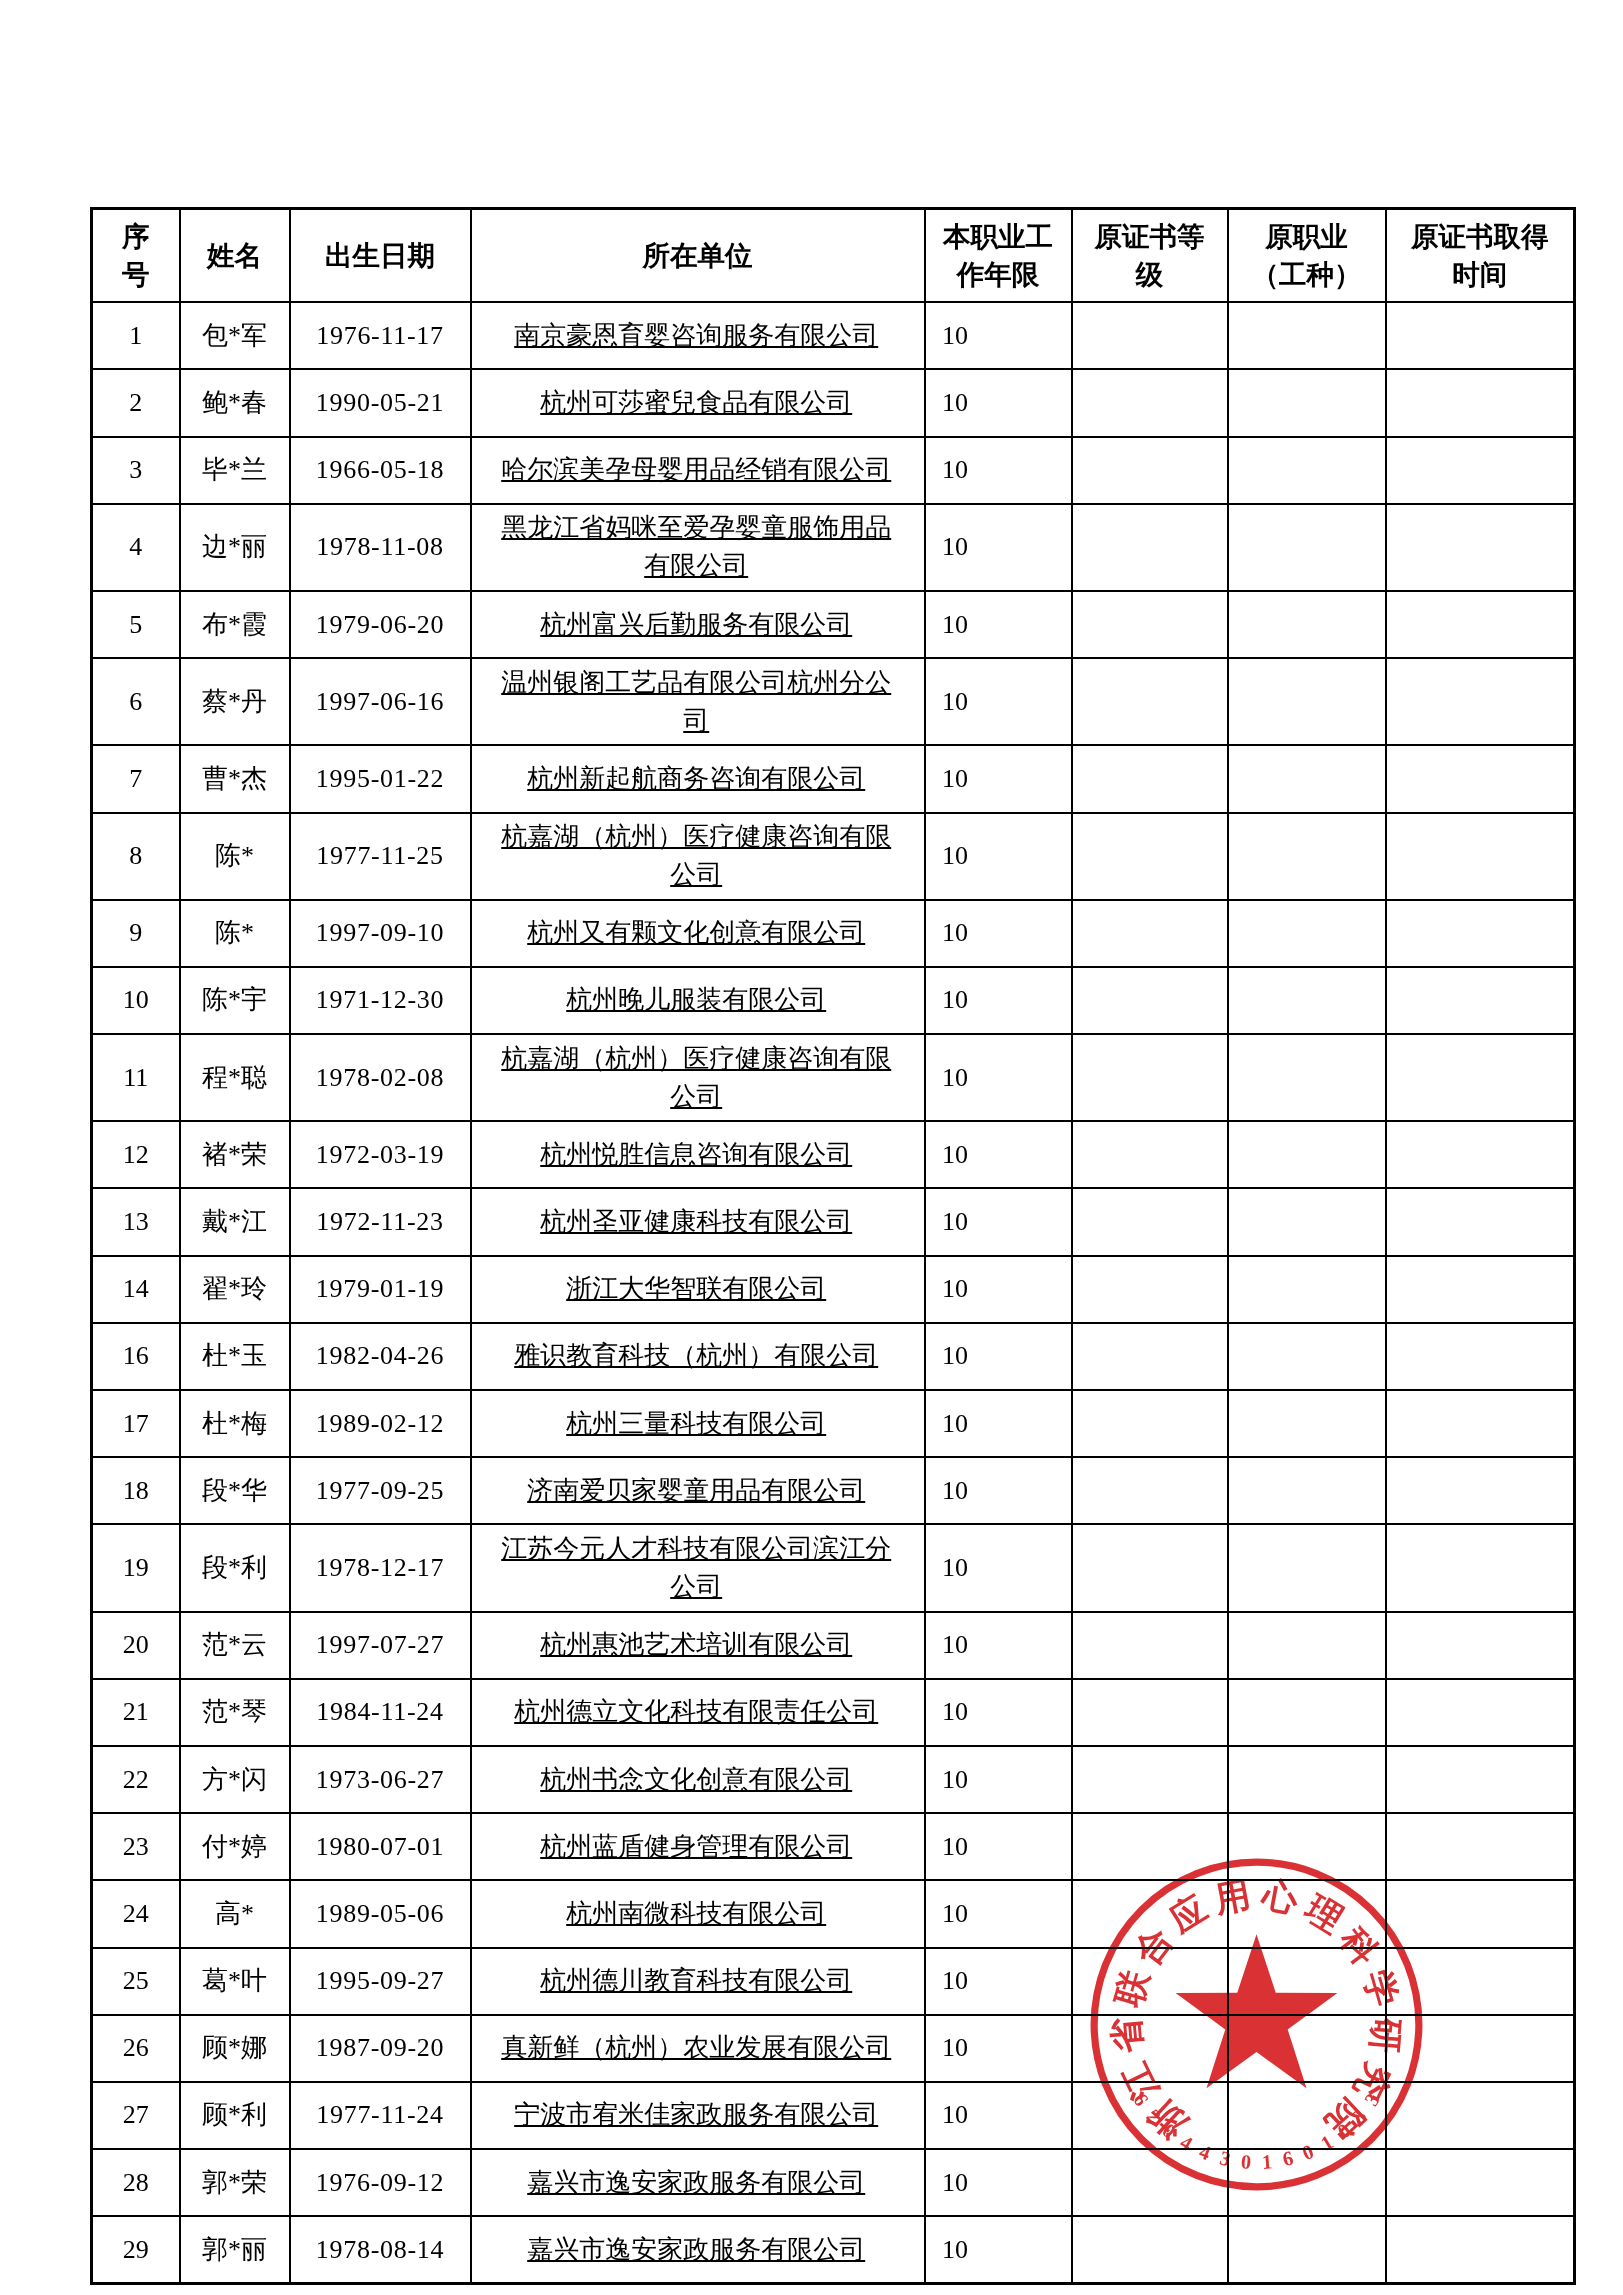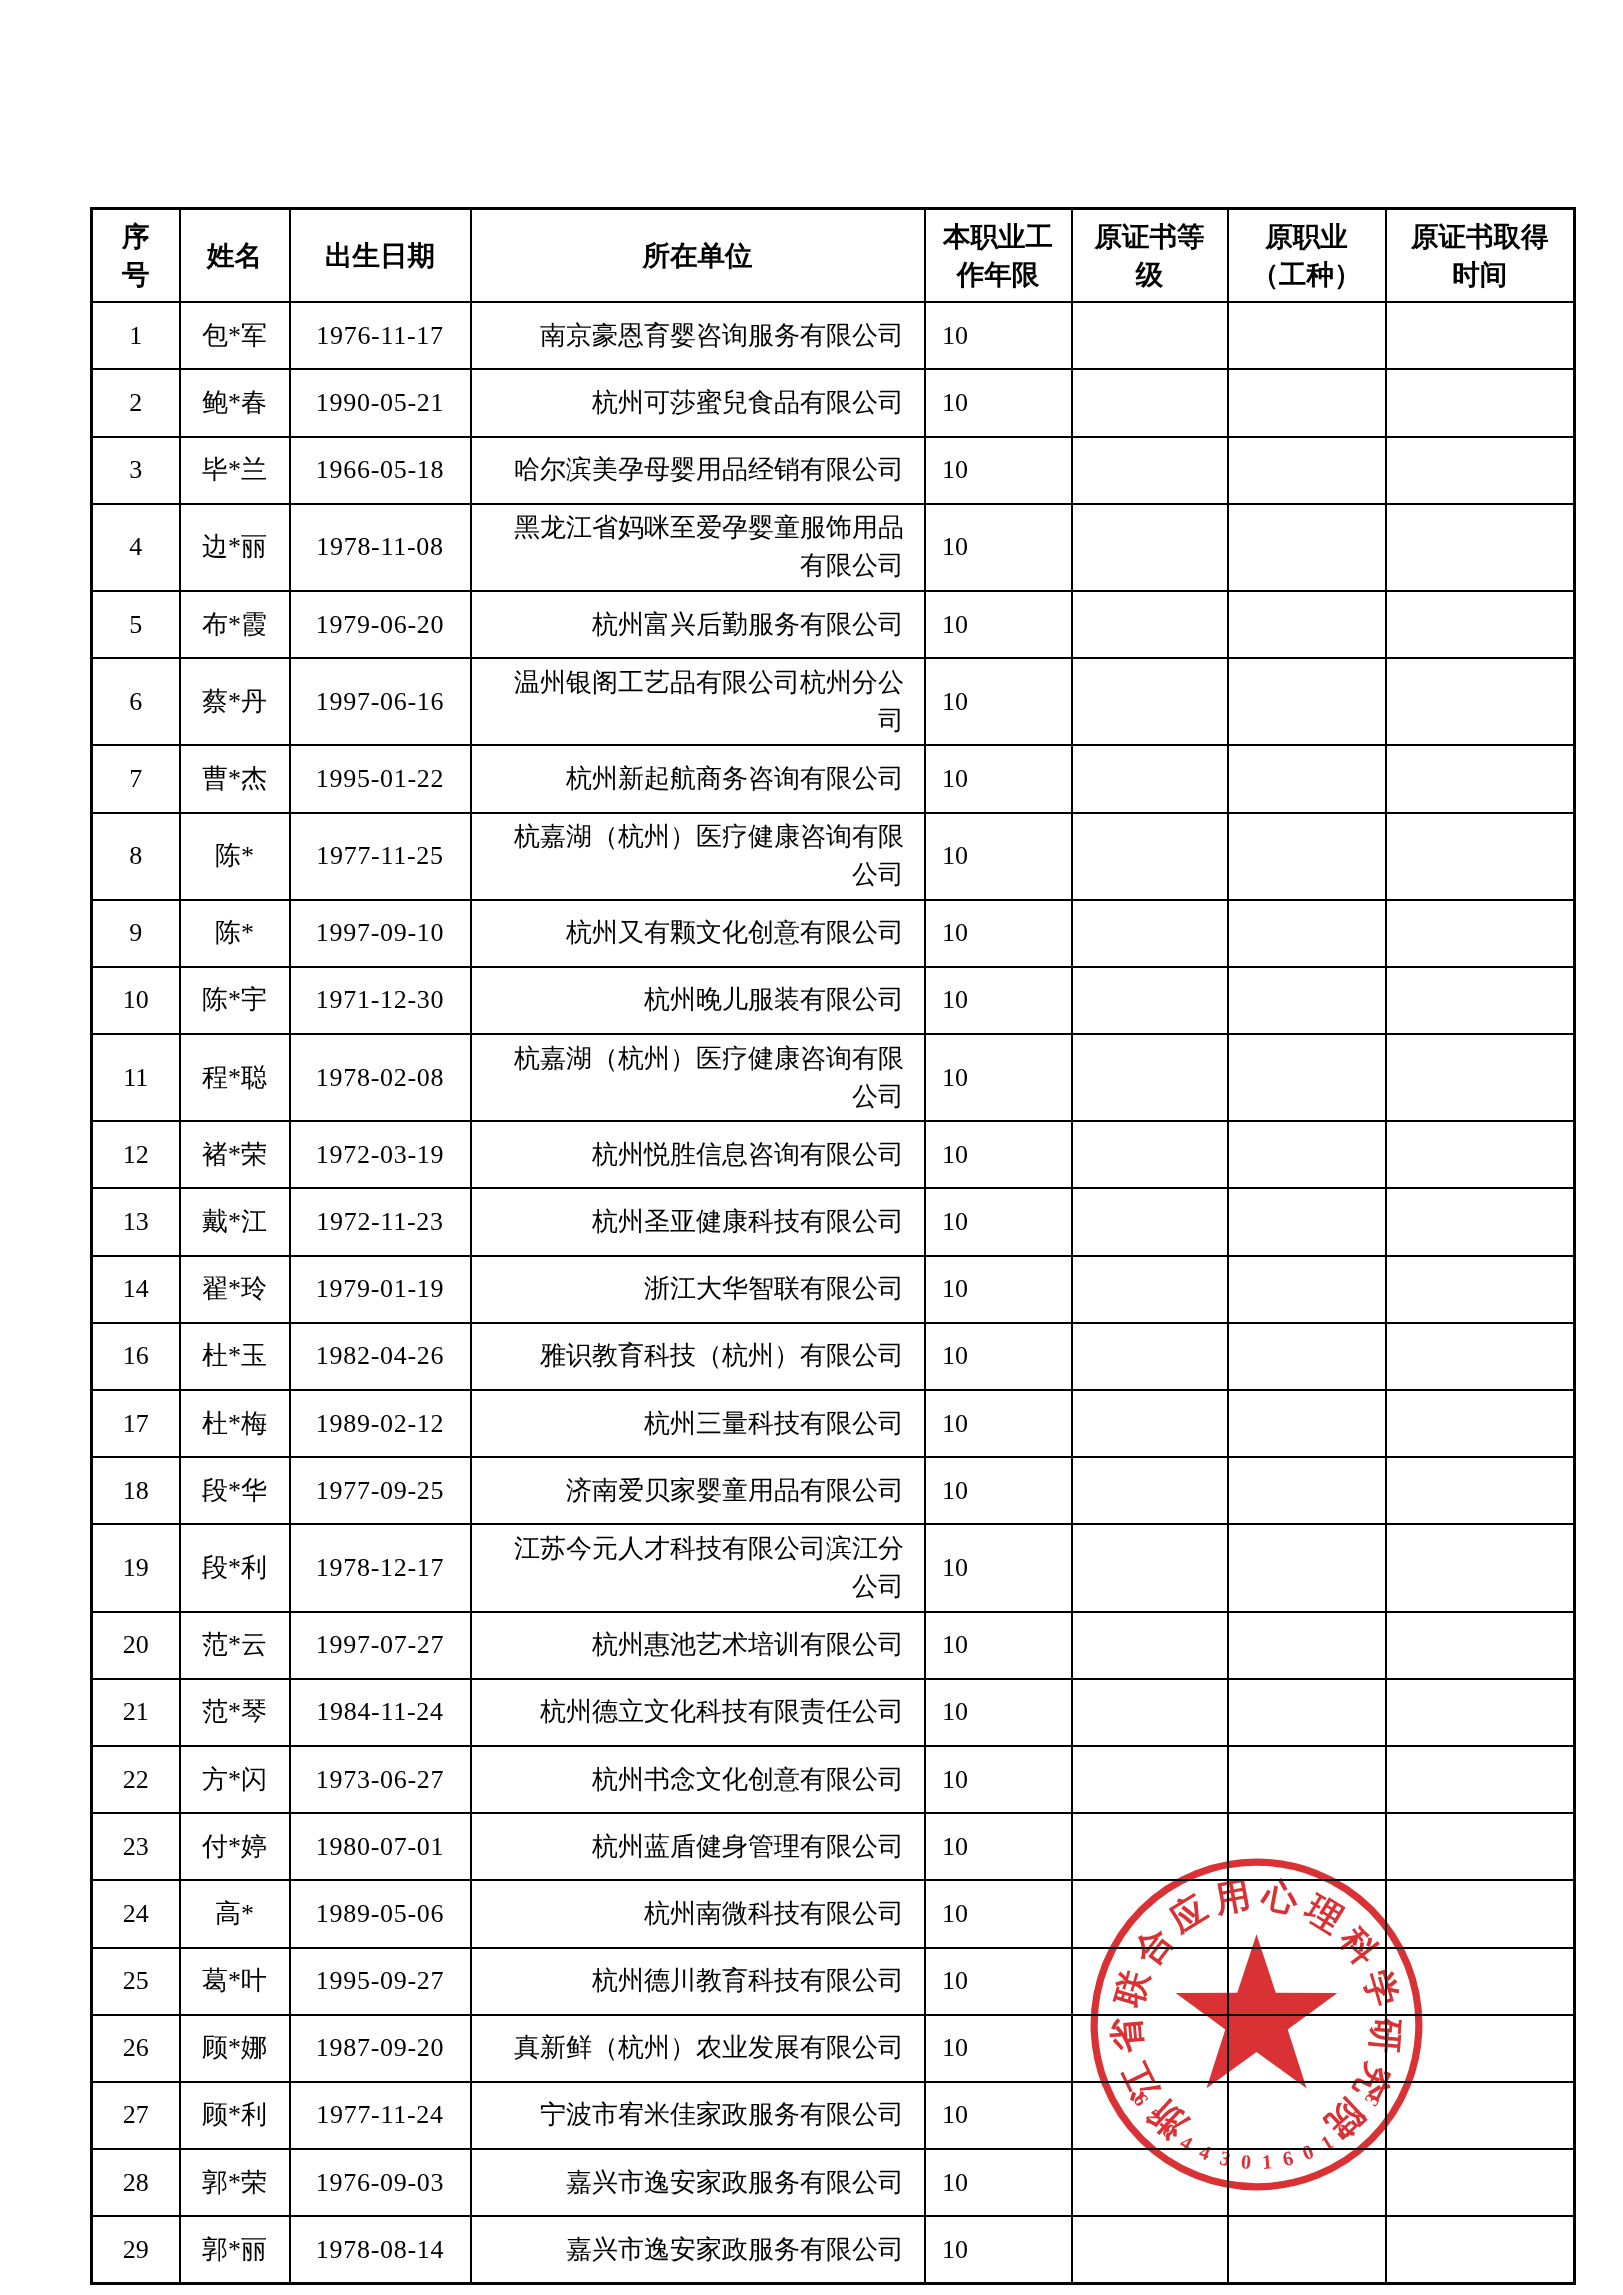--- a/index.html
+++ b/index.html
@@ -19,21 +19,21 @@
   .roster th,.roster td{
     border-left:2px solid #000;border-right:2px solid #000;
     vertical-align:middle;text-align:center;
     font-size:26px;line-height:38px;padding:4.6px 6.5px;
     overflow:hidden;word-break:break-all;
   }
   .roster th{
     font-weight:bold;font-size:27.5px;height:82px;padding:4.6px 16.4px;
   }
   .roster td{height:56px;}
-  .roster td.company{text-align:right;padding:4.6px 19.6px 4.6px 17px;}
+  .roster td.company{text-align:center;padding:4.6px 19.6px 4.6px 17px;text-decoration:underline;}
   .roster td.years{text-align:left;padding-left:16.4px;}
   .roster td.date{letter-spacing:0.7px;text-align:center;}
   .stamp{
     position:absolute;left:1083px;top:1803px;width:347px;height:347px;
     mix-blend-mode:multiply;opacity:0.95;
   }
   .stamp text{font-family:"Liberation Serif","DejaVu Serif",serif;font-weight:bold;}
 </style>
 </head>
 <body>
@@ -320,21 +320,21 @@
     <td class="date">1977-11-24</td>
     <td class="company">宁波市宥米佳家政服务有限公司</td>
     <td class="years">10</td>
     <td></td>
     <td></td>
     <td></td>
   </tr>
         <tr>
     <td>28</td>
     <td>郭*荣</td>
-    <td class="date">1976-09-03</td>
+    <td class="date">1976-09-12</td>
     <td class="company">嘉兴市逸安家政服务有限公司</td>
     <td class="years">10</td>
     <td></td>
     <td></td>
     <td></td>
   </tr>
         <tr>
     <td>29</td>
     <td>郭*丽</td>
     <td class="date">1978-08-14</td>

